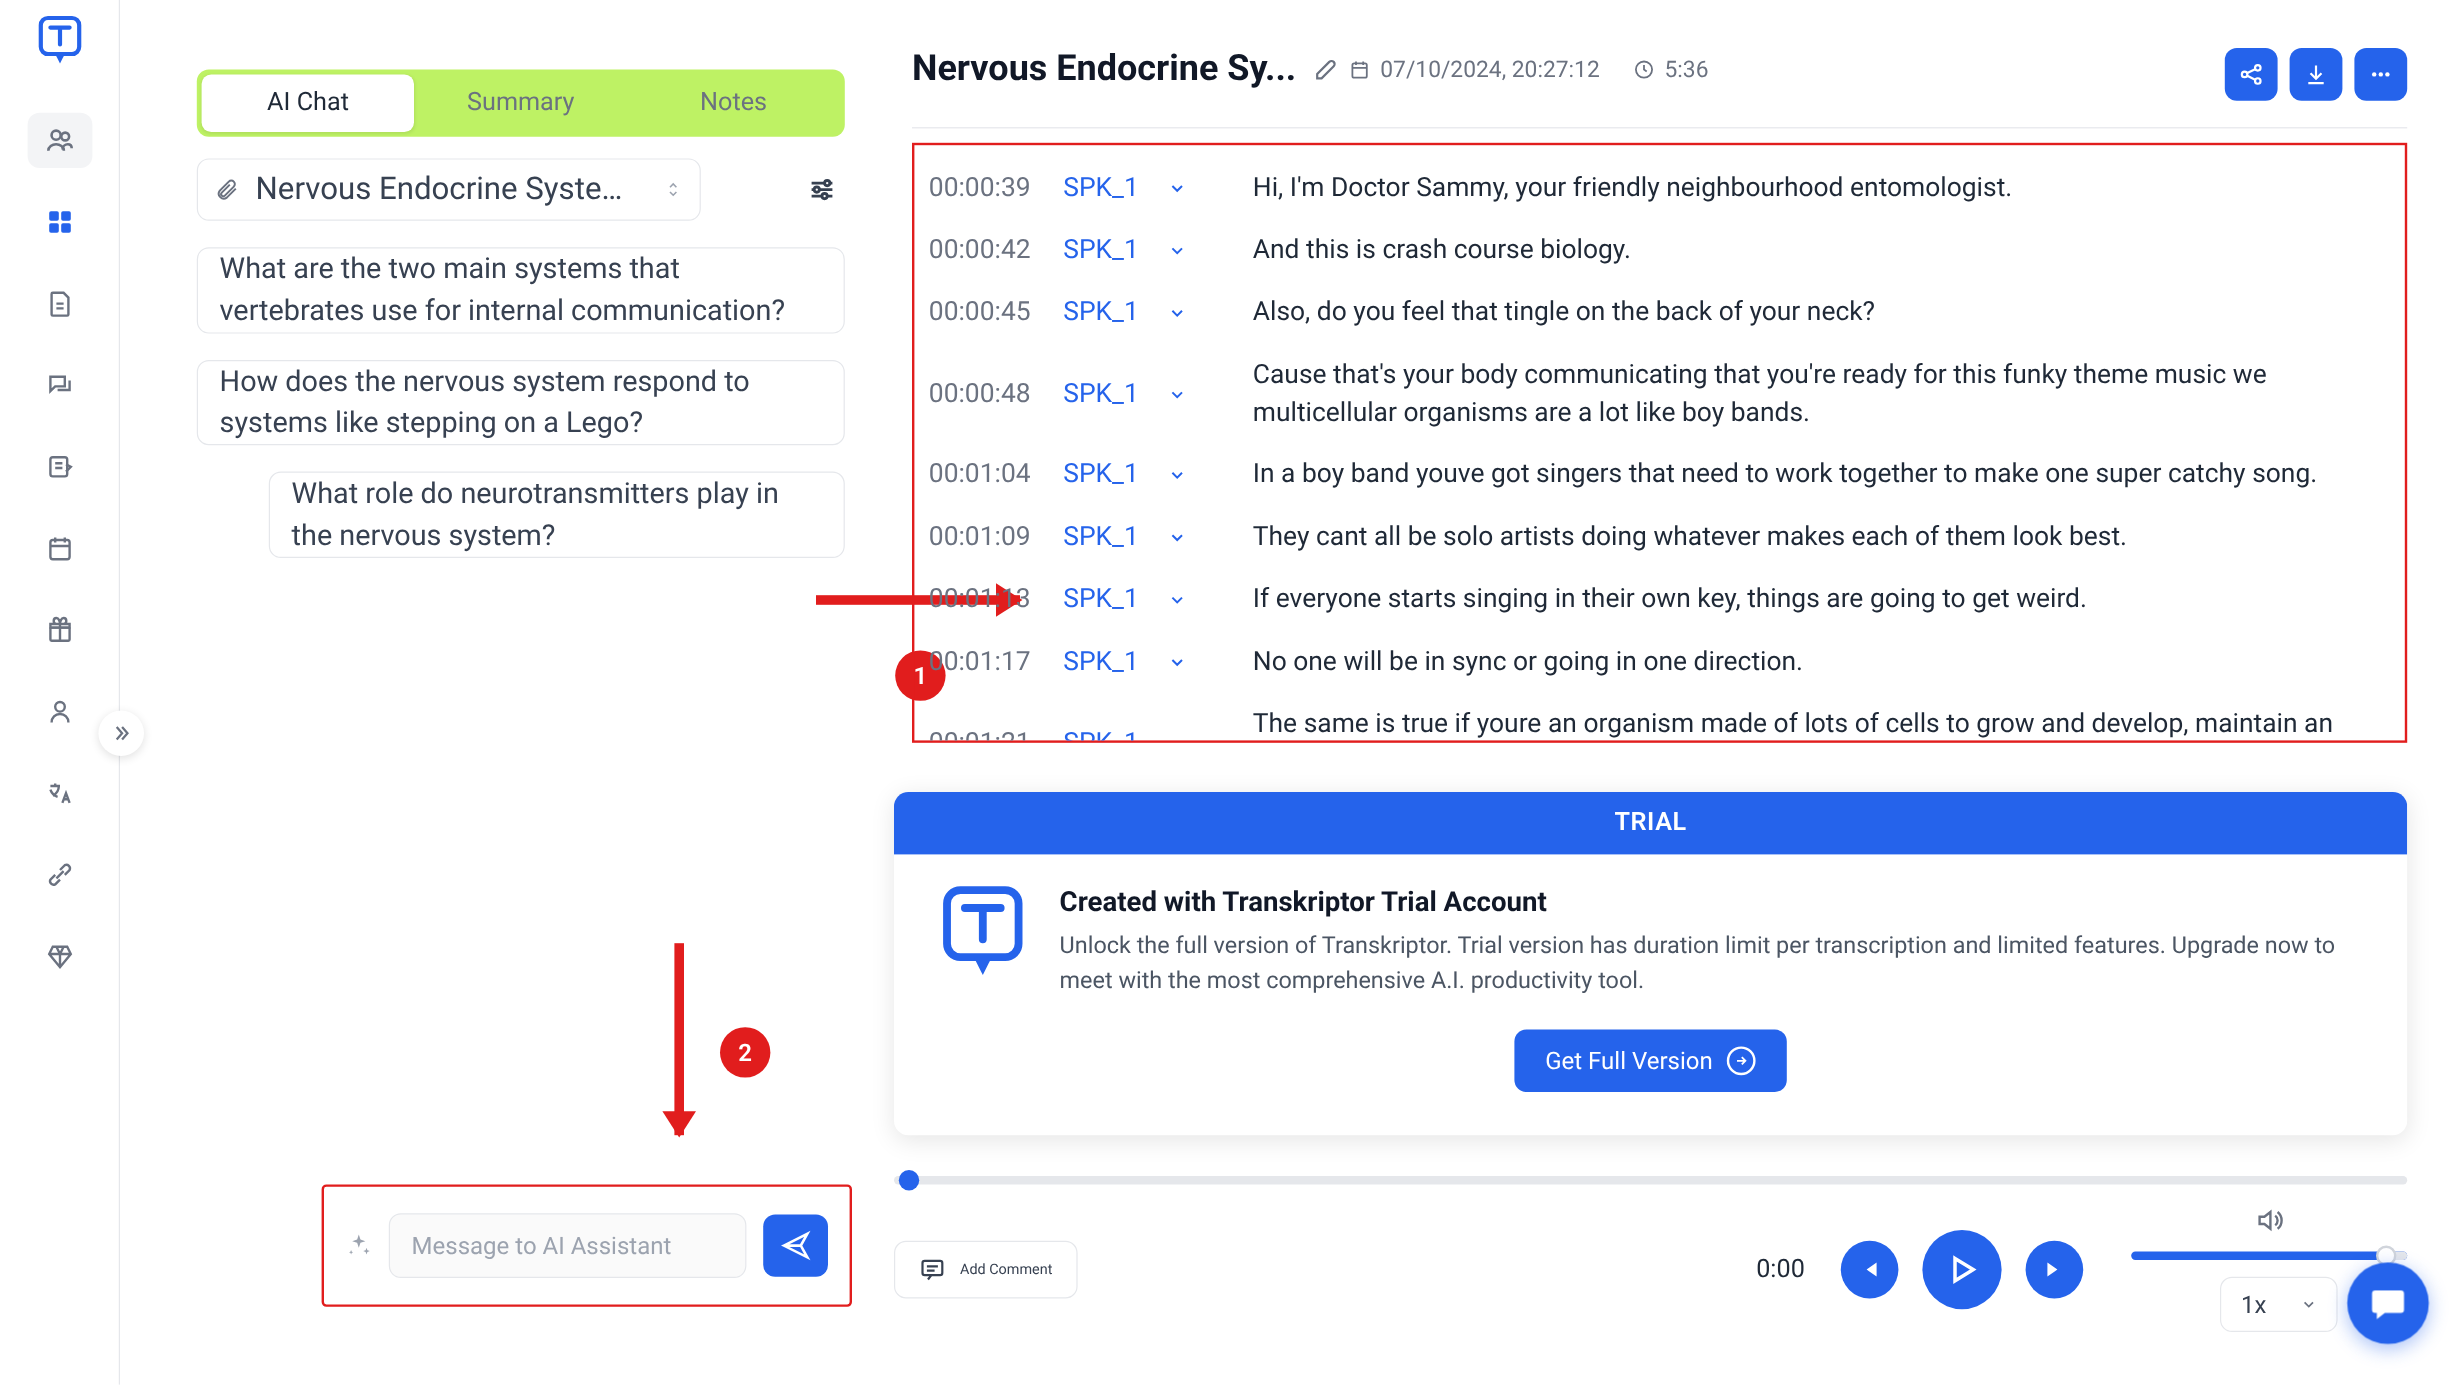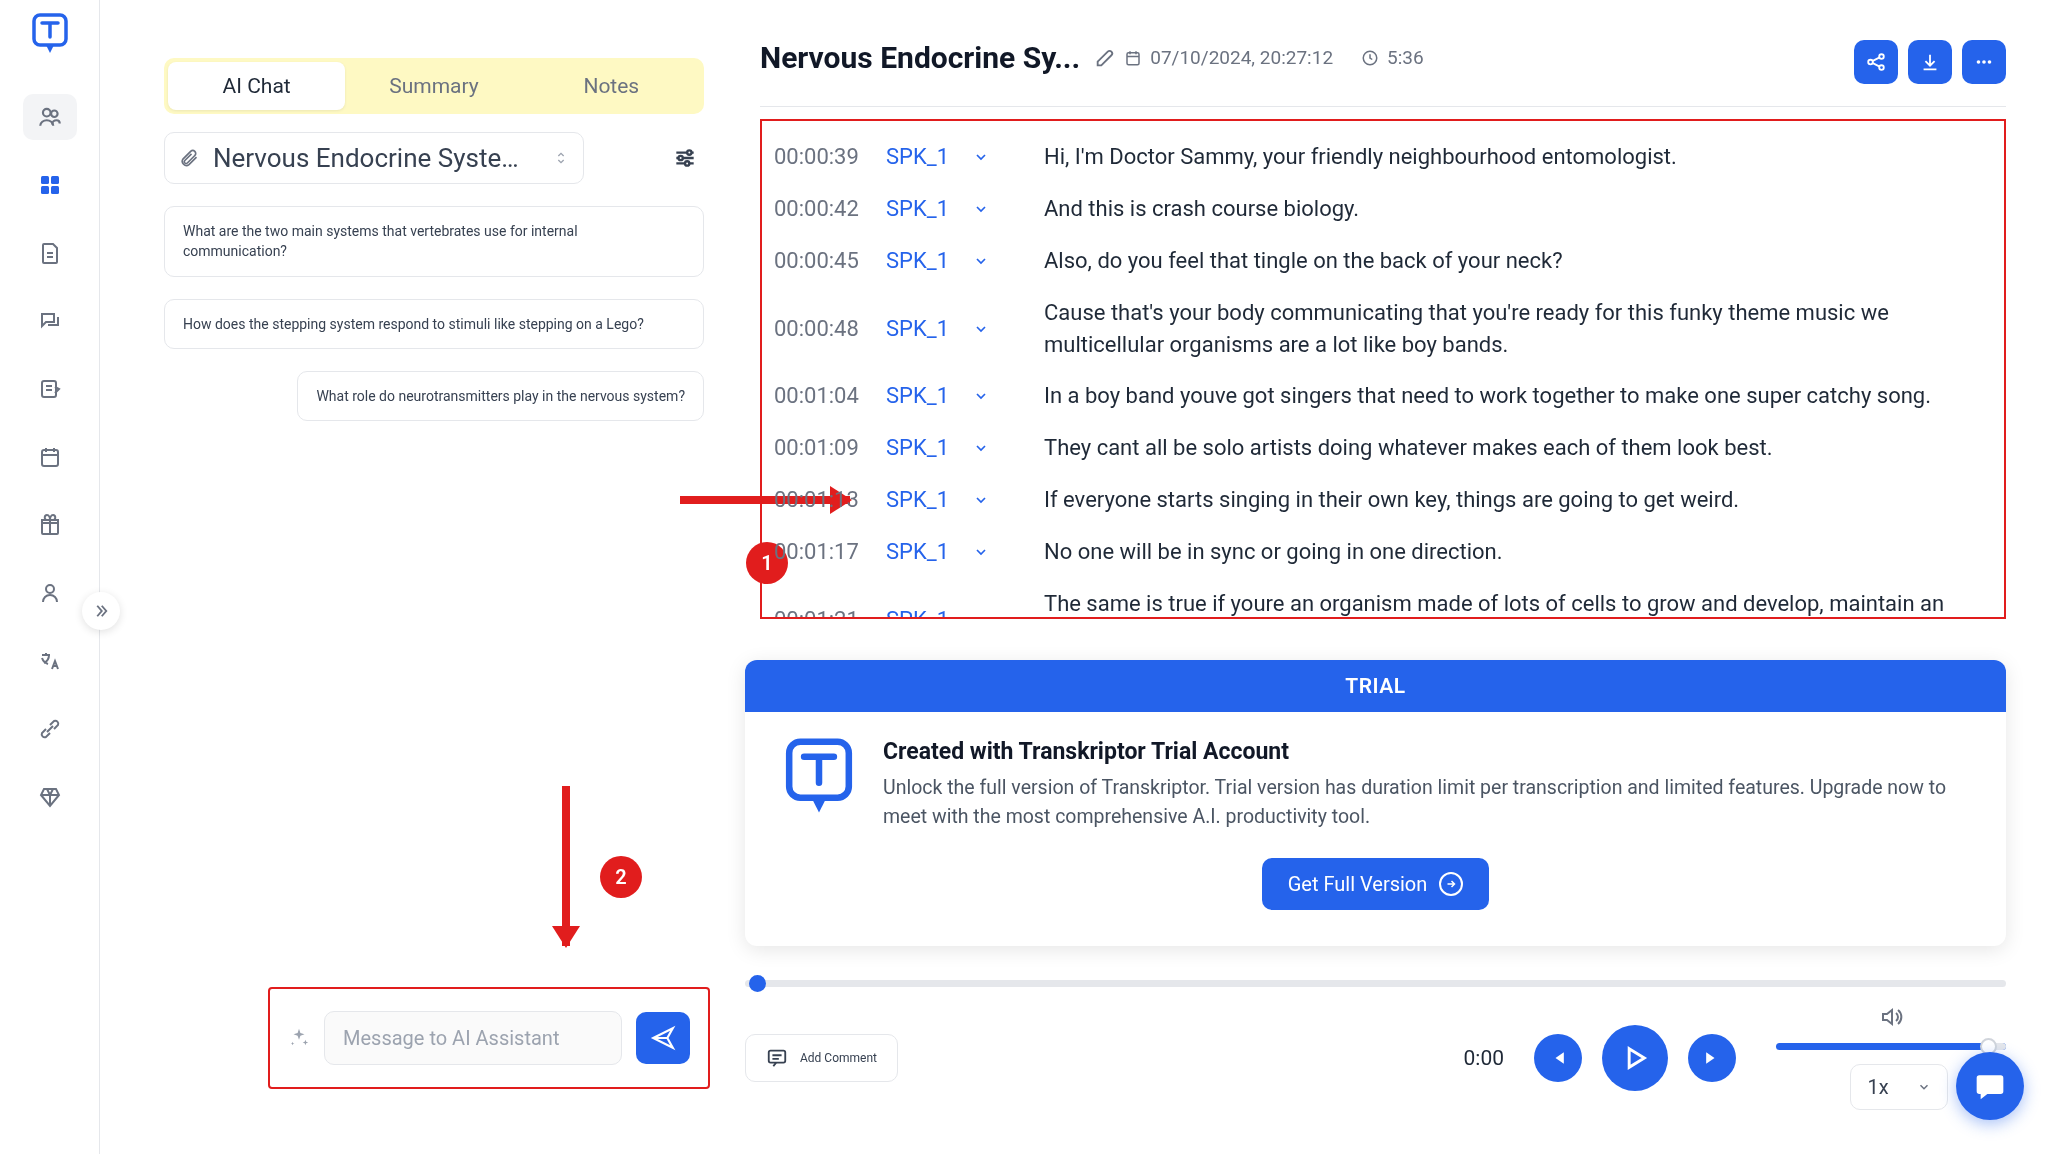--- a/index.html
+++ b/index.html
@@ -13,29 +13,29 @@
 .sidebar-item { width: 54px; height: 46px; display: flex; align-items: center; justify-content: center; color: #6b7280; border-radius: 10px; cursor: pointer; }
 .sidebar-item.active-users { background: #f3f4f6; color: #6b7280; }
 .sidebar-item.active-blue { color: #2563eb; }
 .expand-btn { position: absolute; left: 82px; top: 592px; width: 38px; height: 38px; border-radius: 50%; background: #fff; box-shadow: 0 2px 8px rgba(0,0,0,0.12); display: flex; align-items: center; justify-content: center; color: #6b7280; cursor: pointer; }
 
 
 .main { flex: 1; display: flex; }
 
 
 .left-panel { width: 640px; padding: 58px 36px 20px 64px; display: flex; flex-direction: column; position: relative; }
-.tabs { display: flex; background: #fef9c3; border-radius: 10px; padding: 4px; margin-bottom: 18px; }
+.tabs { display: flex; background: #bef264; border-radius: 10px; padding: 4px; margin-bottom: 18px; }
 .tab { flex: 1; text-align: center; padding: 12px 0; font-size: 21px; font-weight: 400; color: #6b7280; border-radius: 8px; cursor: pointer; }
 .tab.active { background: #fff; color: #1f2937; box-shadow: 0 1px 3px rgba(0,0,0,0.08); }
 .file-row { display: flex; gap: 14px; align-items: center; margin-bottom: 22px; }
 .file-select { flex: 0 0 auto; width: 420px; display: flex; align-items: center; gap: 14px; padding: 10px 14px; border: 1px solid #e5e7eb; border-radius: 10px; background: #fff; cursor: pointer; }
 .file-select .txt { flex: 1; font-size: 26px; color: #374151; white-space: nowrap; overflow: hidden; text-overflow: ellipsis; }
 .settings-btn { color: #374151; cursor: pointer; padding: 6px; margin-left: auto;}
 .suggestions { display: flex; flex-direction: column; gap: 22px; }
-.sugg { border: 1px solid #e5e7eb; border-radius: 10px; padding: 14px 18px; font-size: 14px; line-height: 1.45; color: #374151; cursor: pointer; max-width: 560px; }
+.sugg { border: 1px solid #e5e7eb; border-radius: 10px; padding: 0 18px; font-size: 24px; line-height: 1.45; color: #374151; cursor: pointer; max-width: 560px; }
 .sugg.right { align-self: flex-end; max-width: 480px; }
 
 
 .arrow1 { position: absolute; top: 496px; left: 580px; width: 170px; height: 8px; background: #e11d1d; }
 .arrow1::after { content:''; position:absolute; right:-2px; top:-10px; border-left: 22px solid #e11d1d; border-top: 14px solid transparent; border-bottom: 14px solid transparent; }
 .badge1 { position: absolute; top: 542px; left: 646px; width: 42px; height: 42px; border-radius: 50%; background: #e11d1d; color:#fff; font-weight:600; display:flex; align-items:center; justify-content:center; font-size: 20px; }
 .arrow2 { position: absolute; top: 786px; left: 462px; width: 8px; height: 160px; background: #e11d1d; }
 .arrow2::after { content:''; position:absolute; bottom:-2px; left:-10px; border-top: 22px solid #e11d1d; border-left: 14px solid transparent; border-right: 14px solid transparent; }
 .badge2 { position: absolute; top: 856px; left: 500px; width: 42px; height: 42px; border-radius: 50%; background: #e11d1d; color:#fff; font-weight:600; display:flex; align-items:center; justify-content:center; font-size: 20px; }
 
@@ -216,21 +216,21 @@
           <svg width="26" height="26" viewBox="0 0 24 24" fill="none" stroke="currentColor" stroke-width="2.2">
               <path d="M4 7 h16 M4 12 h16 M4 17 h16"></path>
               <circle cx="16" cy="7" r="2" fill="#fff"></circle>
               <circle cx="8" cy="12" r="2" fill="#fff"></circle>
               <circle cx="14" cy="17" r="2" fill="#fff"></circle>
             </svg>
         </div>
       </div>
       <div class="suggestions">
         <div class="sugg">What are the two main systems that vertebrates use for internal communication?</div>
-        <div class="sugg">How does the stepping system respond to stimuli like stepping on a Lego?</div>
+        <div class="sugg">How does the nervous system respond to systems like stepping on a Lego?</div>
         <div class="sugg right">What role do neurotransmitters play in the nervous system?</div>
       </div>
 
       <div class="arrow1"></div>
       <div class="badge1">1</div>
       <div class="arrow2"></div>
       <div class="badge2">2</div>
 
       <div class="chat-input-wrap">
         <span class="sparkle-icon">

